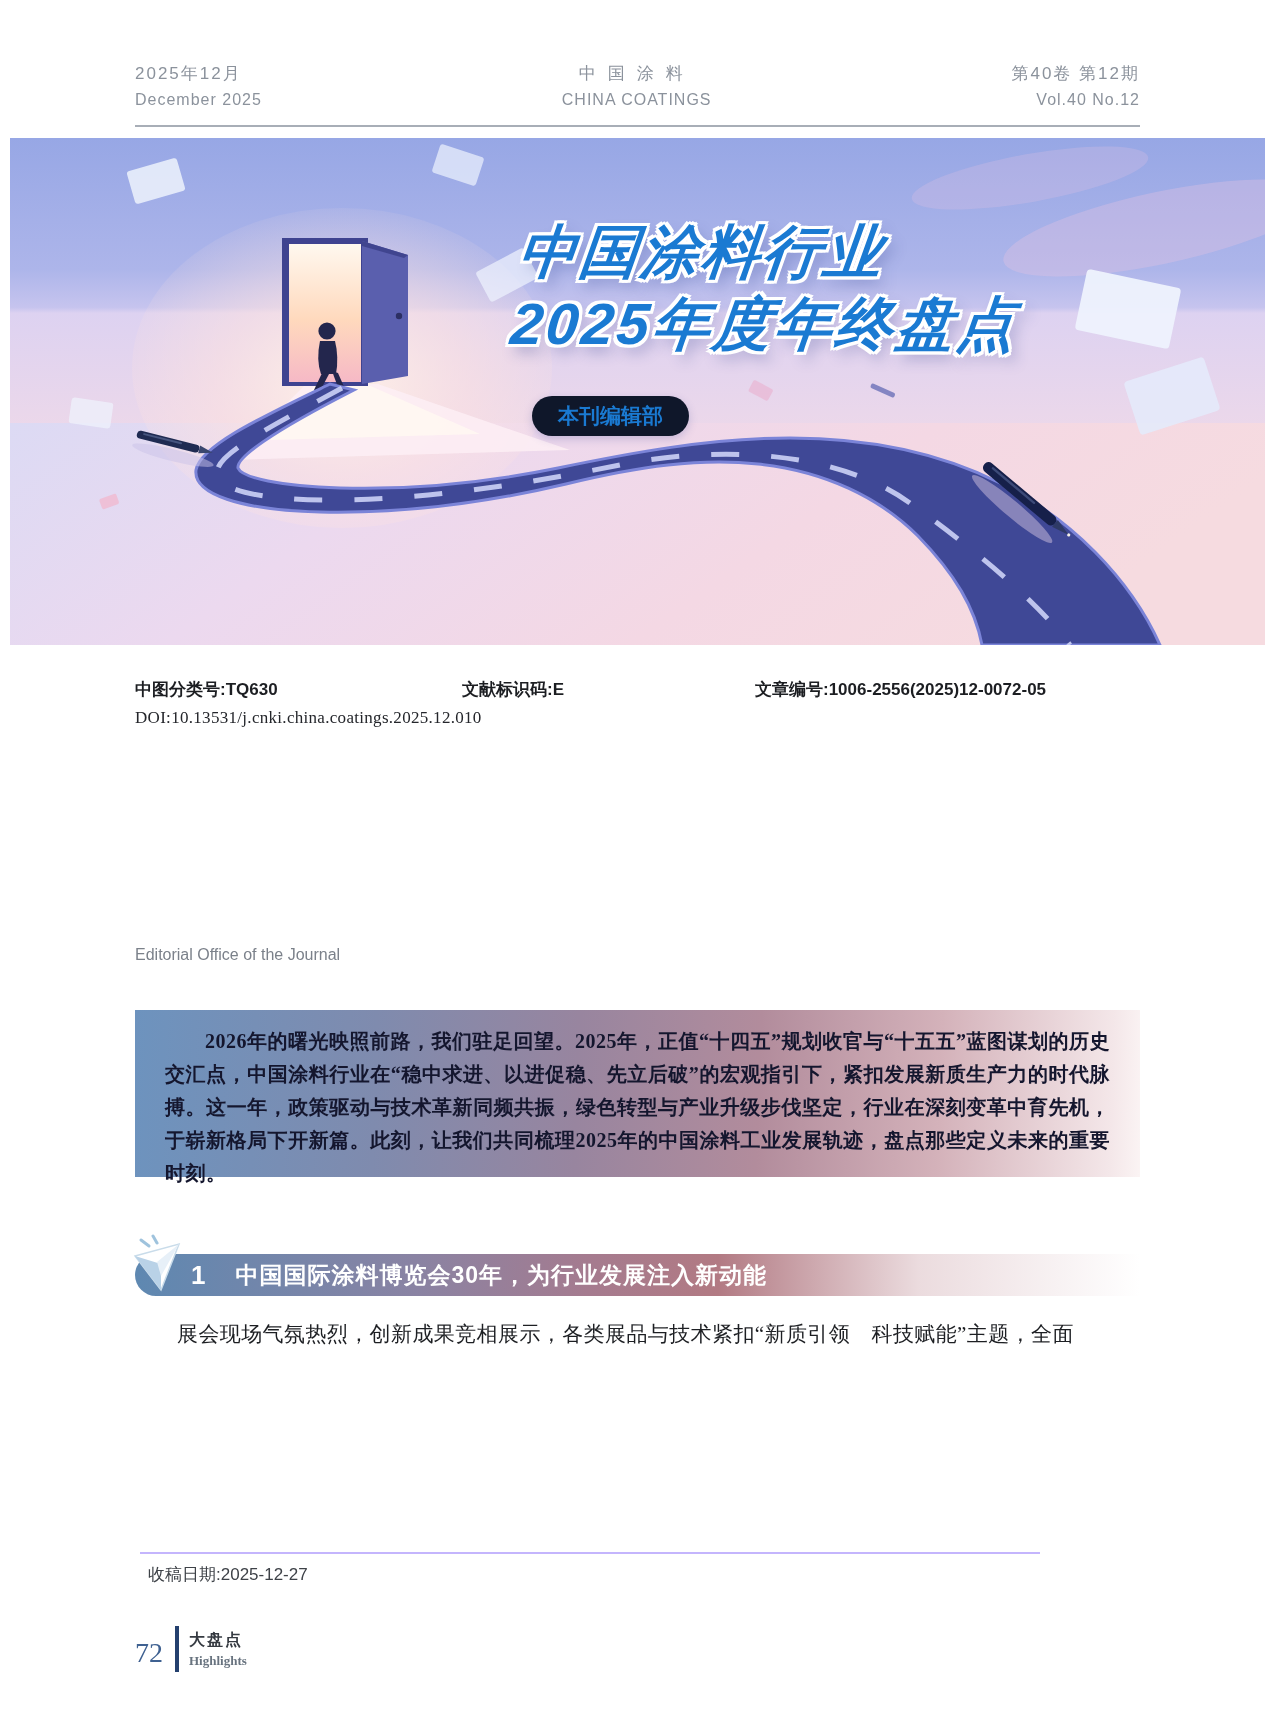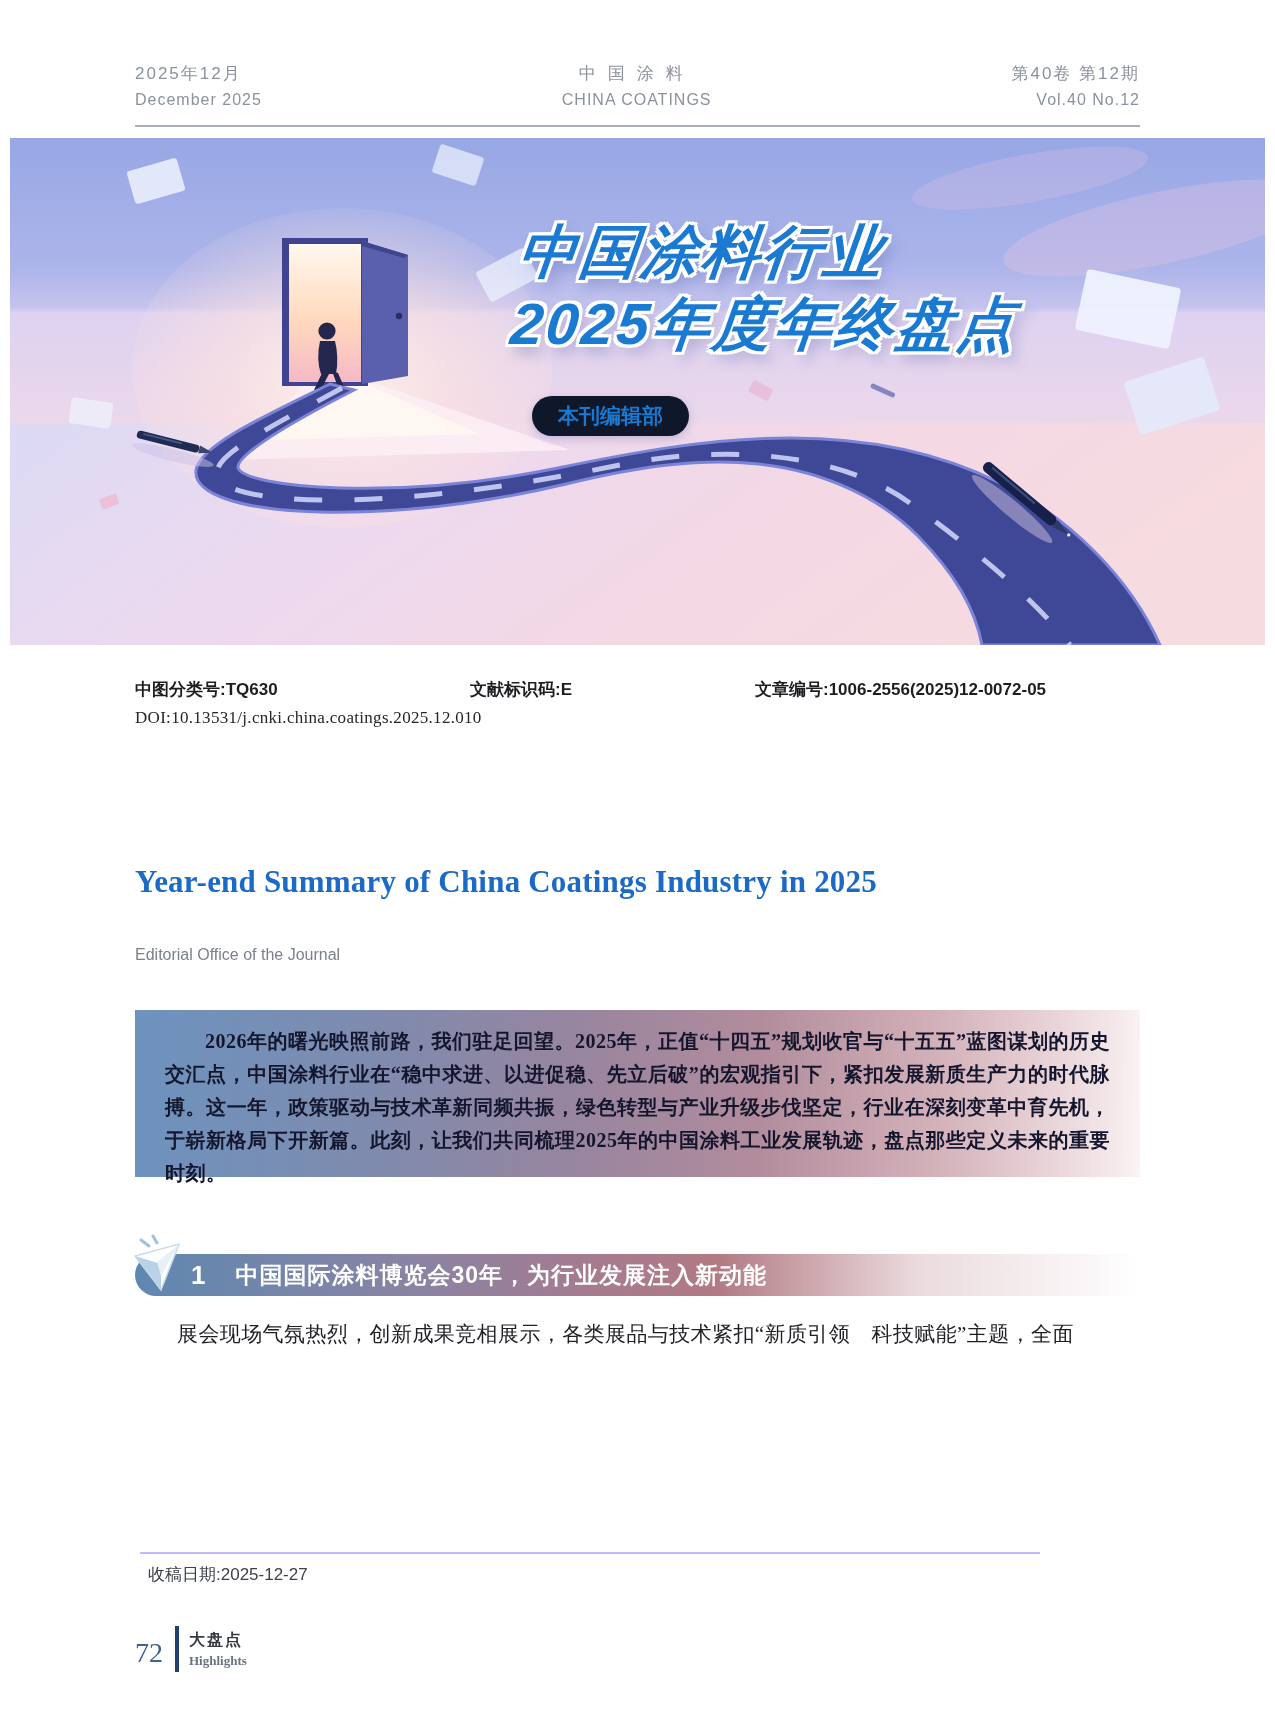--- a/index.html
+++ b/index.html
@@ -43,21 +43,21 @@
     position:absolute; left:522px; top:258px;
     background:#0f172a; color:#1a7ad2; font-weight:bold; font-size:21px;
     padding:6px 26px; border-radius:24px;
     box-shadow:0 3px 8px rgba(70,80,160,.25);
   }
   
   .meta-row { position:absolute; top:670px; left:135px; width:1005px; height:24px;
     font-weight:bold; font-size:17px; color:#1c1e22; }
   .meta-item { position:absolute; top:0; white-space:nowrap; }
   .meta-clc { left:0; }
-  .meta-doc { left:335px; }
+  .meta-doc { left:327px; }
   .meta-art { left:620px; }
   .doi-line {
     position:absolute; top:700px; left:135px;
     font-family:"Liberation Serif","DejaVu Serif",serif;
     font-size:17px; color:#24262b; letter-spacing:.3px;
   }
   
   .title-en {
     position:absolute; top:856px; left:135px; width:1005px;
     font-family:"Liberation Serif","DejaVu Serif",serif;
@@ -248,21 +248,20 @@
     <div class="hero-badge">本刊编辑部</div>
   </div>
 
   <div class="meta-row">
     <span class="meta-item meta-clc">中图分类号:TQ630</span>
     <span class="meta-item meta-doc">文献标识码:E</span>
     <span class="meta-item meta-art">文章编号:1006-2556(2025)12-0072-05</span>
   </div>
   <div class="doi-line">DOI:10.13531/j.cnki.china.coatings.2025.12.010</div>
 
-  <h1 class="title-en">Year-end Summary of China Coatings Industry in 2025</h1>
   <div class="author-en">Editorial Office of the Journal</div>
 
   <div class="abstract-box">
     <p class="abstract-text">2026年的曙光映照前路，我们驻足回望。2025年，正值“十四五”规划收官与“十五五”蓝图谋划的历史交汇点，中国涂料行业在“稳中求进、以进促稳、先立后破”的宏观指引下，紧扣发展新质生产力的时代脉搏。这一年，政策驱动与技术革新同频共振，绿色转型与产业升级步伐坚定，行业在深刻变革中育先机，于崭新格局下开新篇。此刻，让我们共同梳理2025年的中国涂料工业发展轨迹，盘点那些定义未来的重要时刻。</p>
   </div>
 
   <div class="section-bar">
     <svg class="section-icon" viewBox="0 0 64 66">
       <line x1="14" y1="6" x2="22" y2="12" stroke="#9fc3dd" stroke-width="3" stroke-linecap="round"></line>
       <line x1="26" y1="2" x2="30" y2="9" stroke="#9fc3dd" stroke-width="3" stroke-linecap="round"></line>

